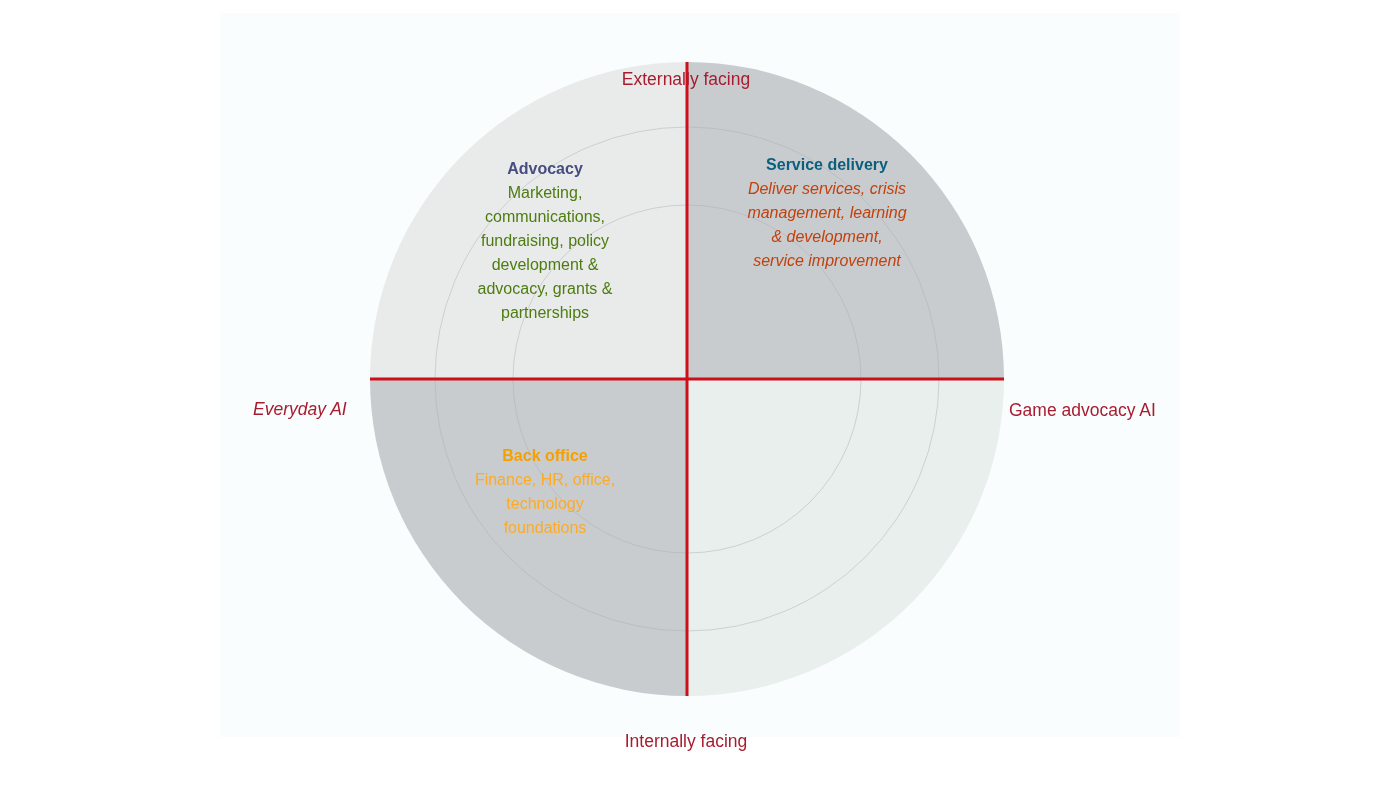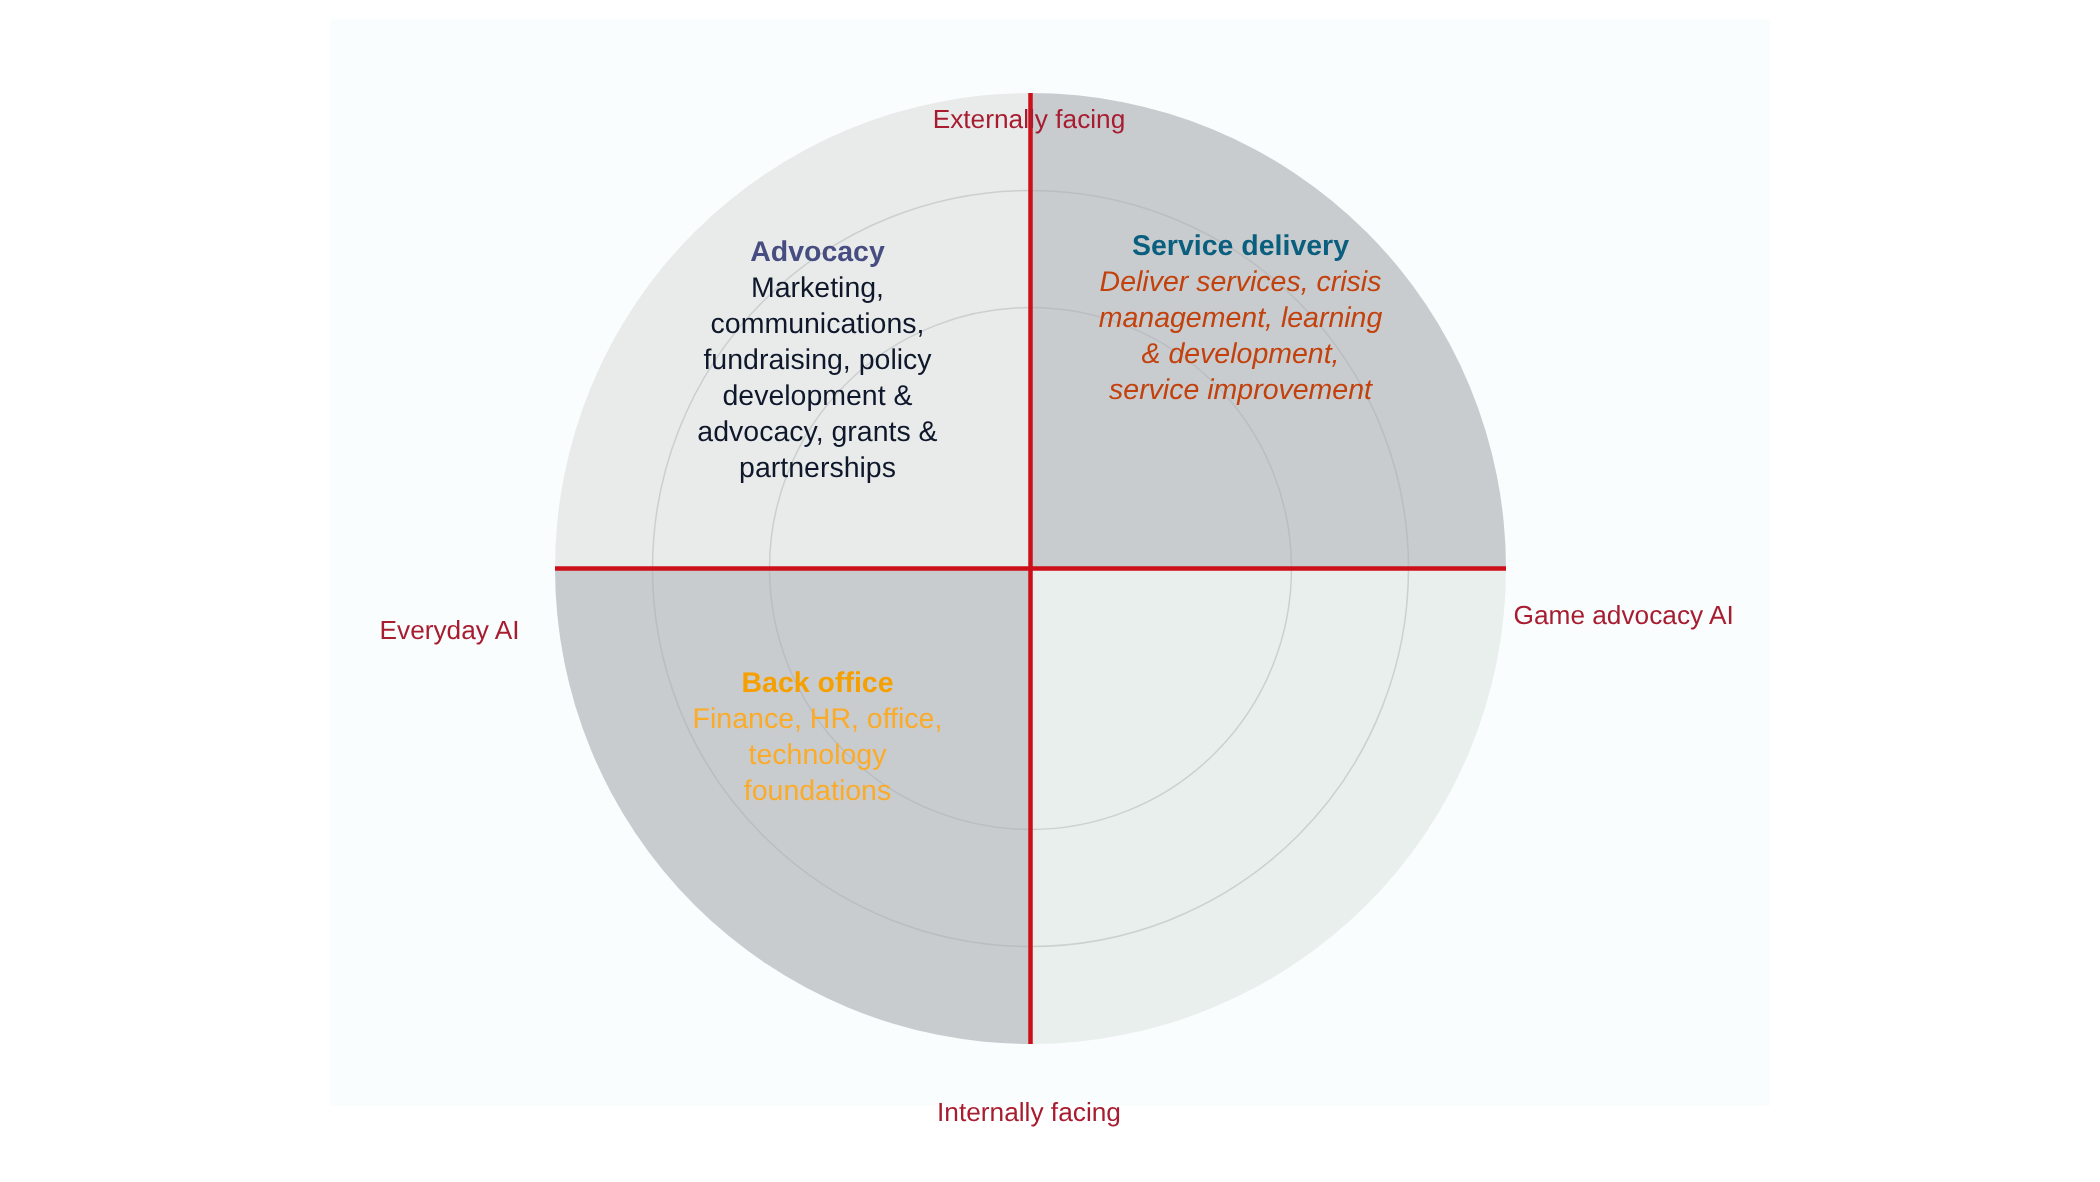--- a/index.html
+++ b/index.html
@@ -26,29 +26,29 @@
   }
   svg.diagram {
     position: absolute;
     left: 0;
     top: 0;
   }
   .quad {
     position: absolute;
     transform: translateX(-50%);
     text-align: center;
-    font-size: 19px;
+    font-size: 16px;
     line-height: 24px;
     white-space: nowrap;
   }
   .quad-title { font-weight: bold; }
   .quad-body  { white-space: pre-line; }
 
   .advocacy .quad-title        { color: #474d80; }
-  .advocacy .quad-body         { color: #0f172a; text-align: center; }
+  .advocacy .quad-body         { color: #4d7c0f; text-align: center; }
   .service-delivery .quad-title{ color: #0b5f7e; }
   .service-delivery .quad-body { color: #c2410c; font-style: italic; }
   .back-office .quad-title     { color: #f5a000; }
   .back-office .quad-body      { color: #fbab28; }
   .governance .quad-title      { color: #00997f; }
   .governance .quad-body       { color: #12a18a; }
 
   .axis-label {
     position: absolute;
     font-size: 17.5px;
@@ -101,16 +101,16 @@
   <div class="quad back-office" style="left:545px; top:444px;">
     <div class="quad-title">Back office</div>
     <div class="quad-body">Finance, HR, office,
 technology
 foundations</div>
   </div>
 
 
   <div class="axis-label centered" style="left:686px; top:36px;">Externally facing</div>
   <div class="axis-label centered" style="left:686px; top:698px;">Internally facing</div>
-  <div class="axis-label" style="left:253px; top:377px;">Everyday AI</div>
+  <div class="axis-label" style="left:253px; top:366px;font-style:italic;">Everyday AI</div>
   <div class="axis-label" style="left:1009px; top:367px;">Game advocacy AI</div>
 
 </div>
 
 </body></html>

